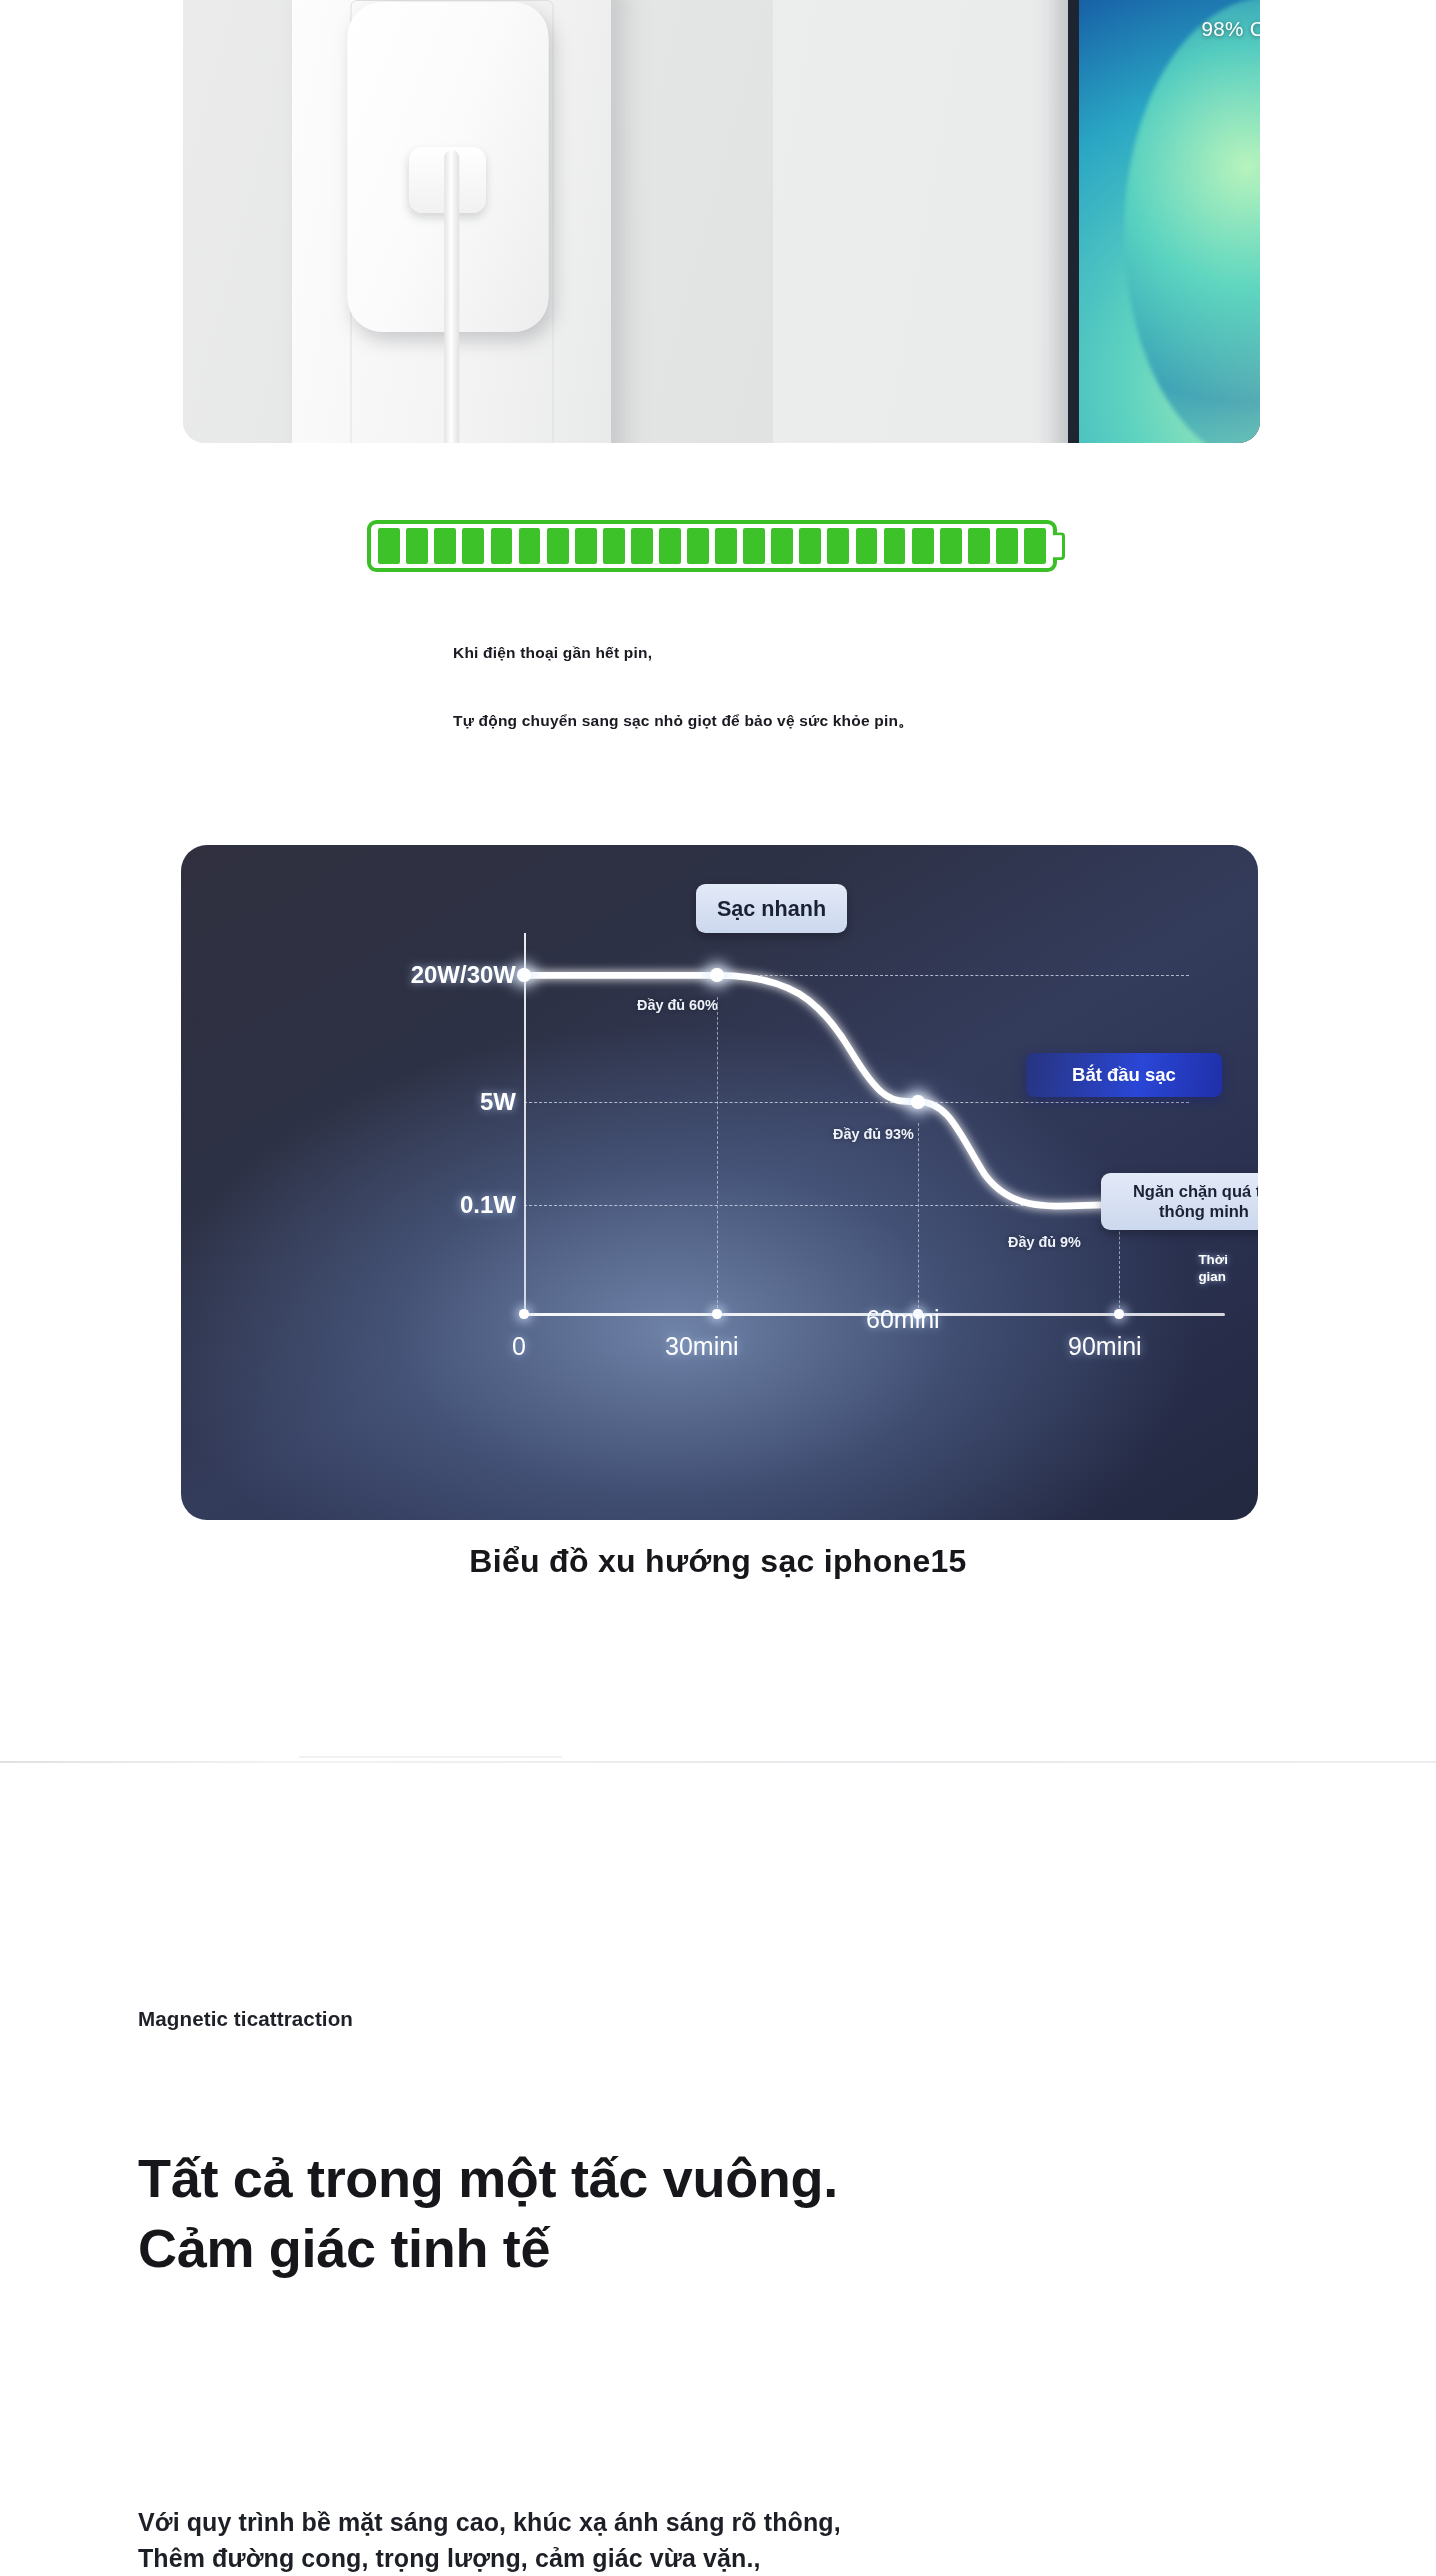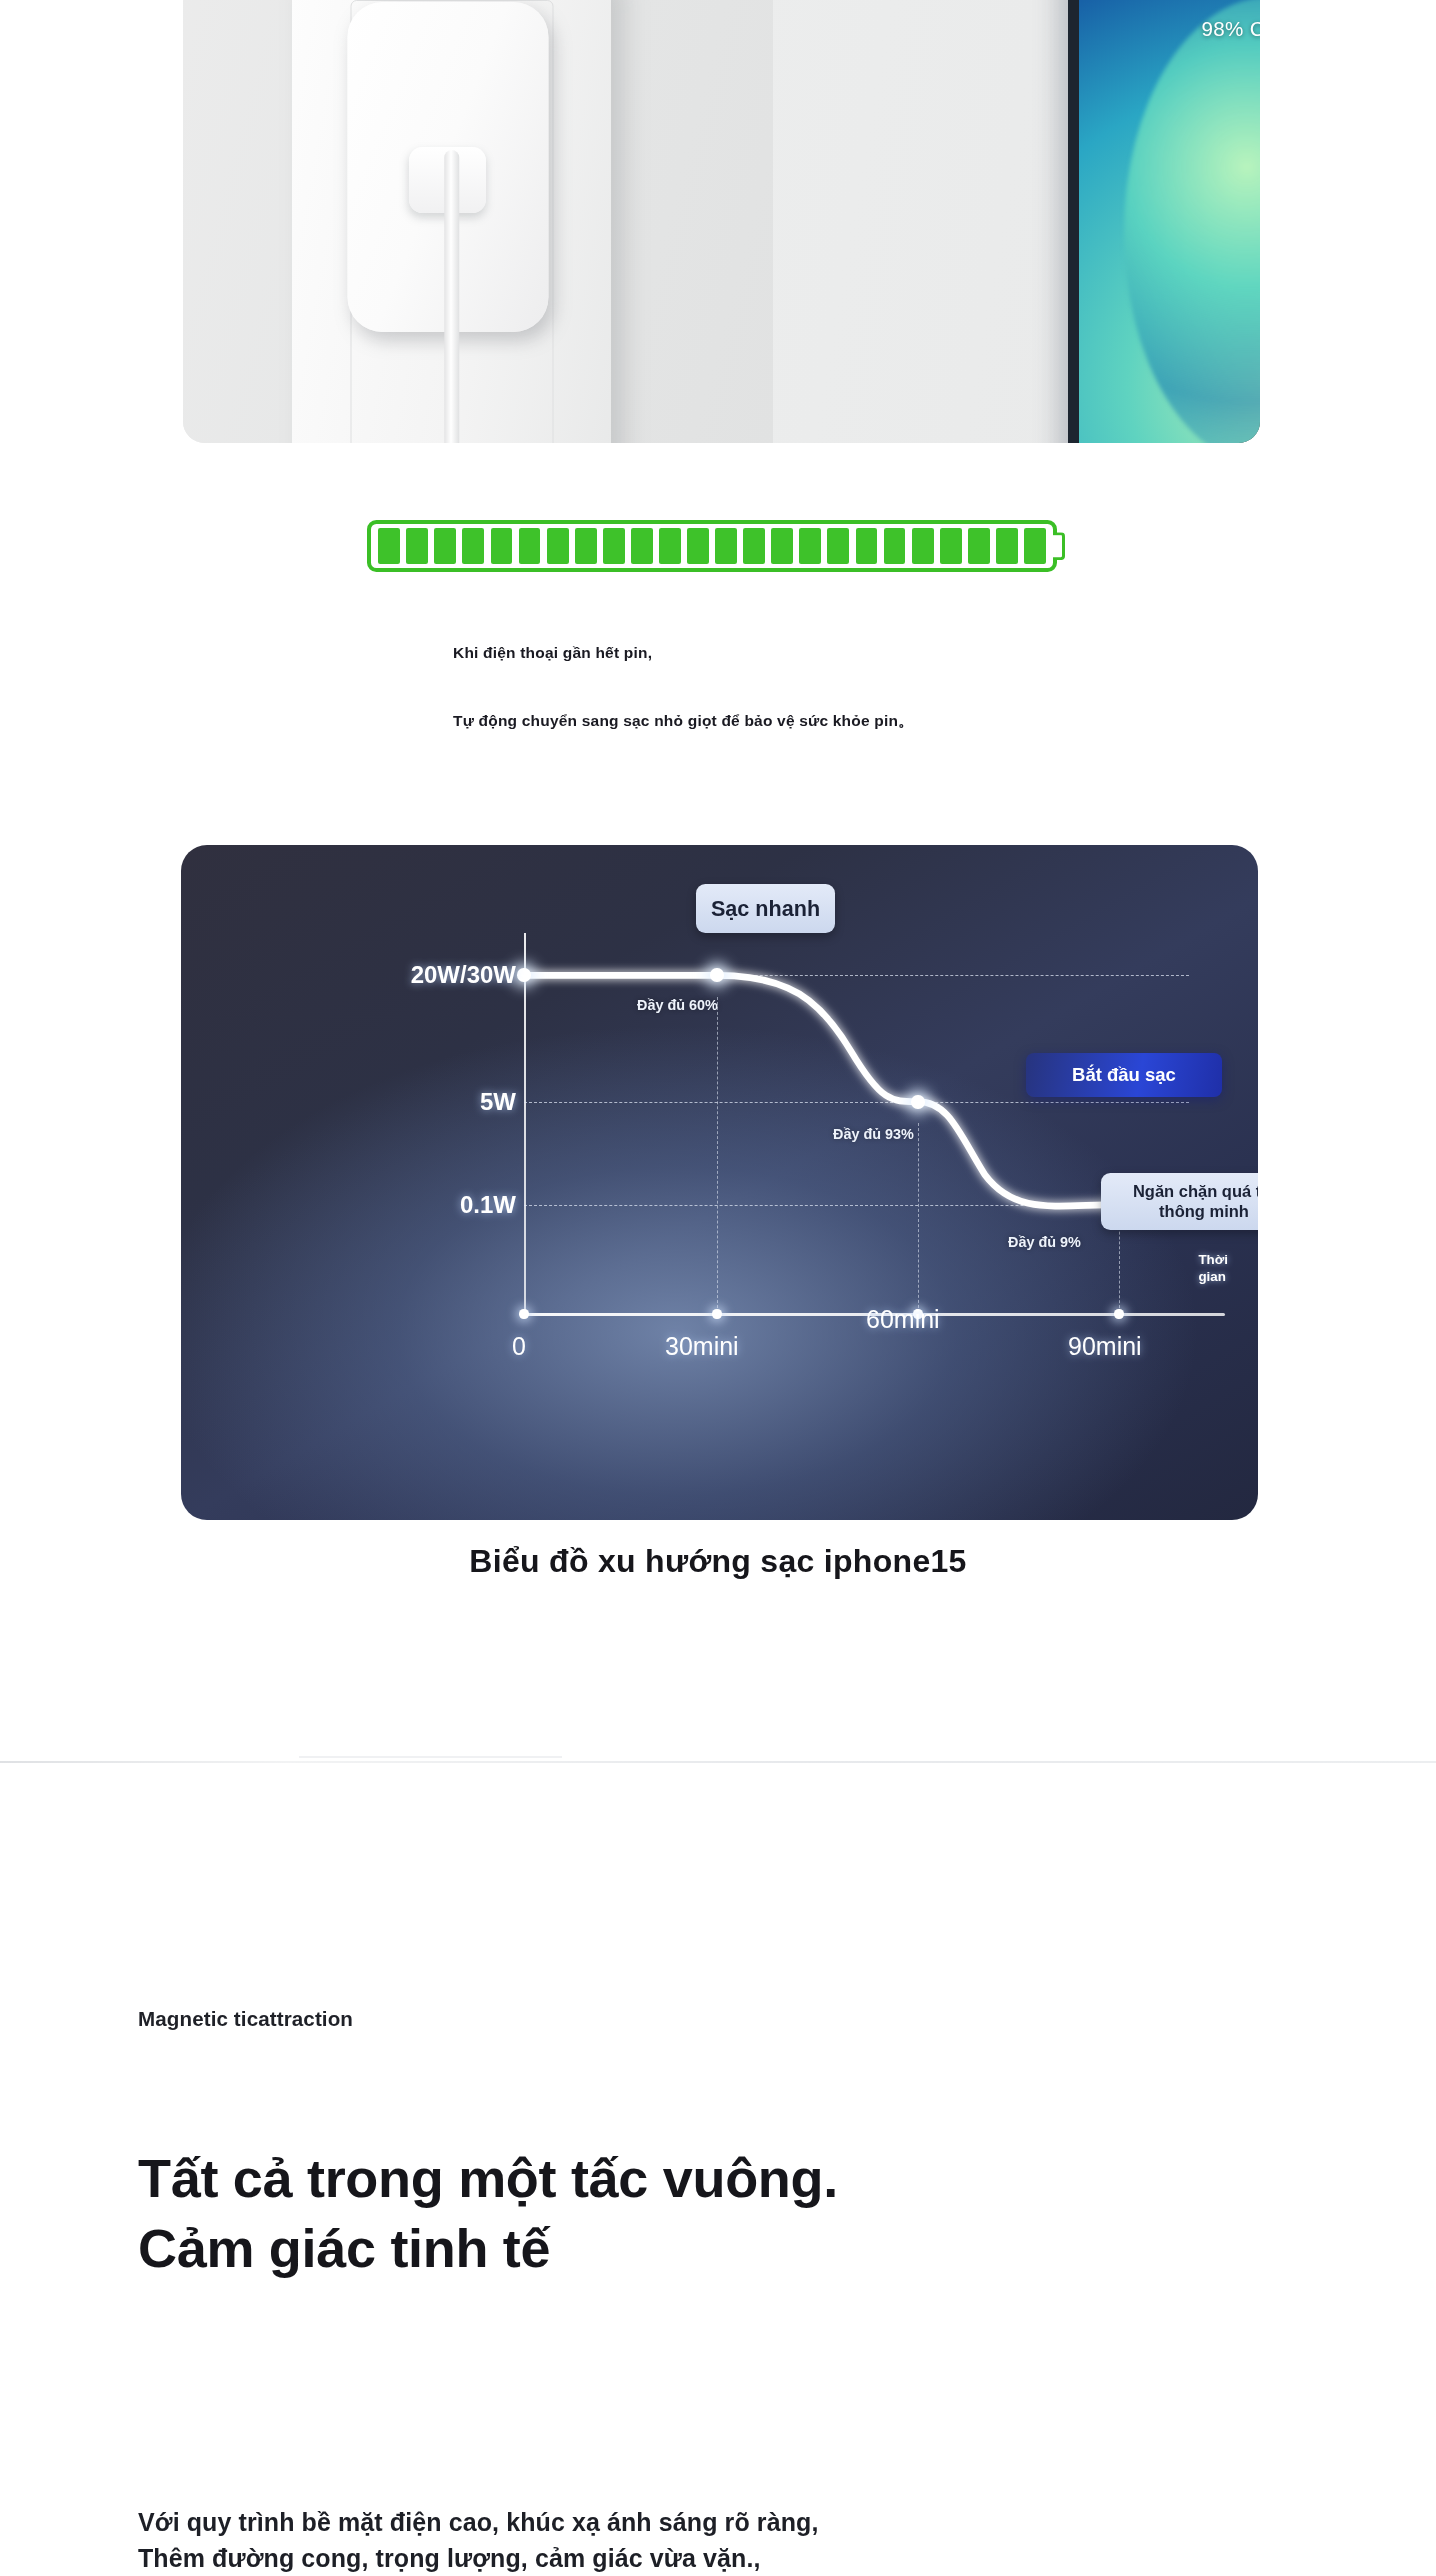--- a/index.html
+++ b/index.html
@@ -338,21 +338,21 @@
 
     <div class="timelab">
       <div>Thời</div>
       <div>gian</div>
     </div>
 
     <div class="pointlab" style="left:456px; top:152px;">Đầy đủ 60%</div>
     <div class="pointlab" style="left:652px; top:281px;">Đầy đủ 93%</div>
     <div class="pointlab" style="left:827px; top:389px;">Đầy đủ 9%</div>
 
-    <div class="badge light" style="left:515px; top:39px; width:139px; height:49px; font-size:21.6px;">Sạc nhanh</div>
+    <div class="badge light" style="left:515px; top:39px; width:151px; height:49px; font-size:21.6px;">Sạc nhanh</div>
 
     <div class="badge blue" style="left:845px; top:208px; width:196px; height:44px; font-size:18.5px;">Bắt đầu sạc</div>
 
     <div class="badge light" style="left:920px; top:328px; width:206px; height:57px; font-size:16.5px; flex-direction:column;">
       <span>Ngăn chặn quá tải</span>
       <span>thông minh</span>
     </div>
 
   </div>
 </div>
@@ -363,16 +363,16 @@
 <div class="divider2"></div>
 
 <div class="eyebrow">Magnetic ticattraction</div>
 
 <div class="headline">
   <div>Tất cả trong một tấc vuông.</div>
   <div>Cảm giác tinh tế</div>
 </div>
 
 <div class="body-copy">
-  <div>Với quy trình bề mặt điện cao, khúc xạ ánh sáng rõ ràng,</div>
+  <div>Với quy trình bề mặt sáng cao, khúc xạ ánh sáng rõ thông,</div>
   <div>Thêm đường cong, trọng lượng, cảm giác vừa vặn.,</div>
 </div>
 
 
 </body></html>

